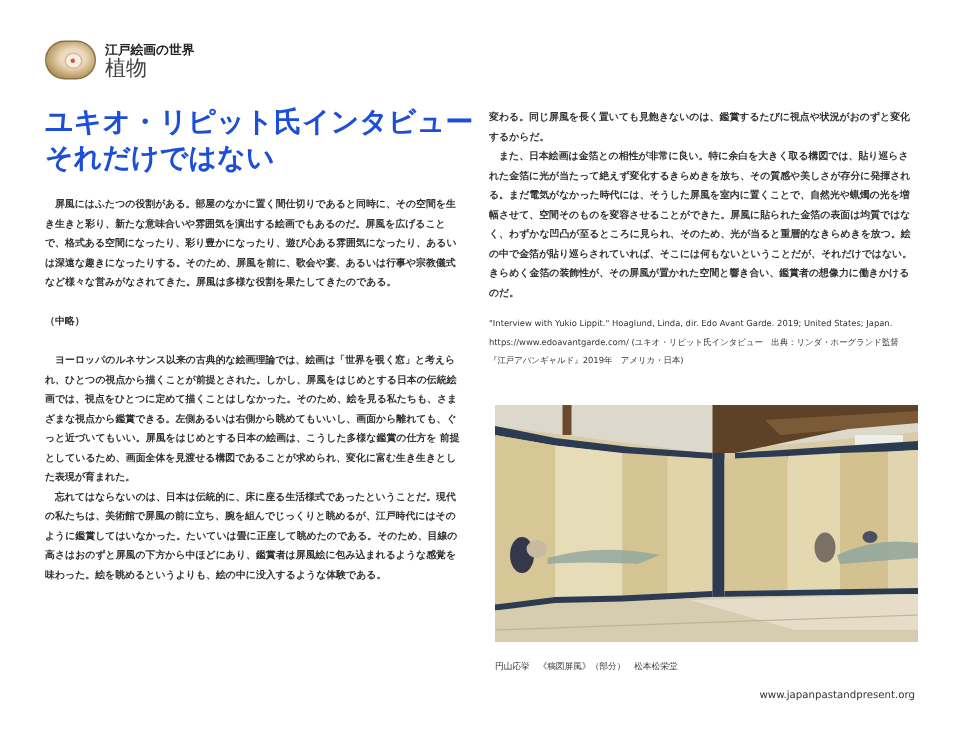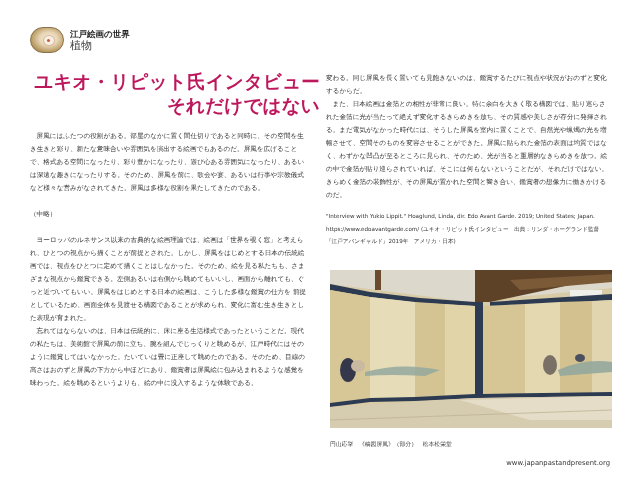--- a/index.html
+++ b/index.html
@@ -20,31 +20,30 @@
     .logo::before {
       content: ""; position: absolute; left: 13px; top: 8px; width: 10px; height: 9px;
       border-radius: 50%; background: #f7efe2; box-shadow: 0 0 0 1px #d9b9a0;
     }
     .logo::after {
       content: ""; position: absolute; left: 16px; top: 11px; width: 3px; height: 3px;
       border-radius: 50%; background: #c65a4a;
     }
     .header-text { margin-left: 6px; line-height: 12px; }
     .series-title { font-size: 8.5px; font-weight: bold; color: #222; }
-    .category { font-size: 11px; color: #444; }
+    .category { font-size: 14px; color: #444; }
 
     .title {
       position: absolute; left: 30px; top: 70px; width: 290px;
-      font-size: 18.5px; font-weight: bold; line-height: 24px; color: #be185d;
+      font-size: 18.5px; font-weight: bold; line-height: 24px; color: #1d4ed8;
       letter-spacing: 0.2px;
-      text-align: right;
     }
 
     .col { position: absolute; font-size: 6.6px; line-height: 13px; color: #333; }
-    .col p { text-indent: 1em; }
+    .col p { text-indent: 1em; font-weight: bold; }
     .col .gap { height: 13px; }
     .left-col { left: 30px; top: 130px; width: 280px; }
     .right-col { left: 326px; top: 72px; width: 285px; }
     .note { text-indent: 0 !important; }
 
     .citation {
       position: absolute; left: 326px; top: 210px; width: 290px;
       font-size: 5.6px; line-height: 12.5px; color: #333;
     }
 

